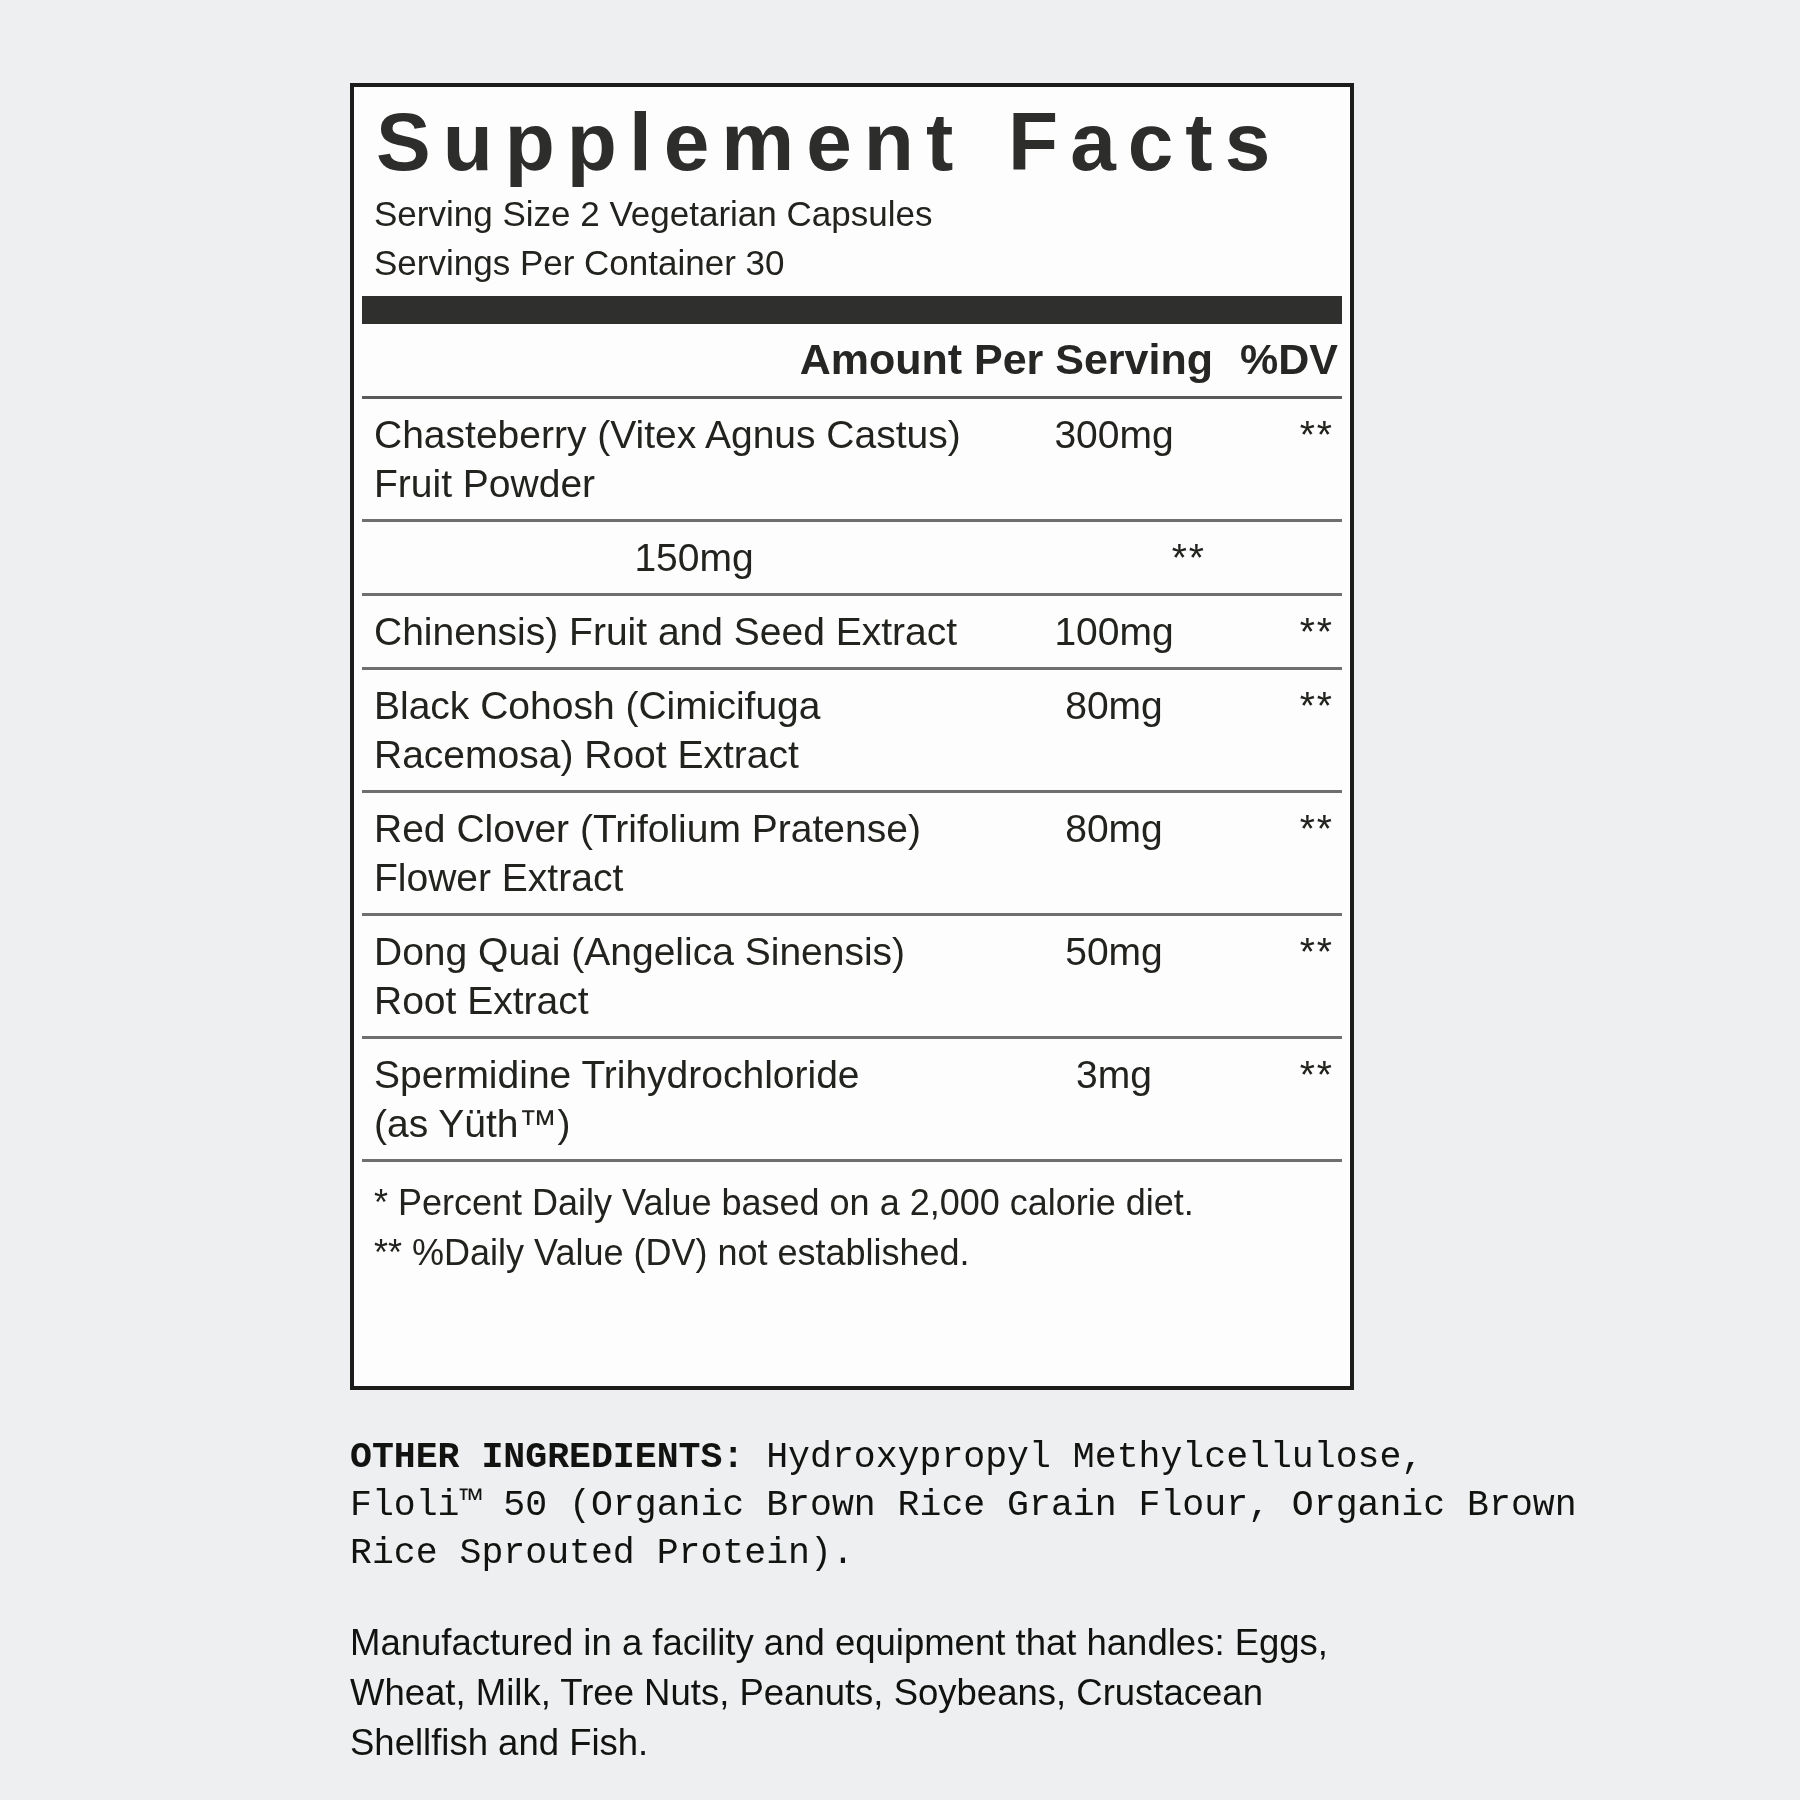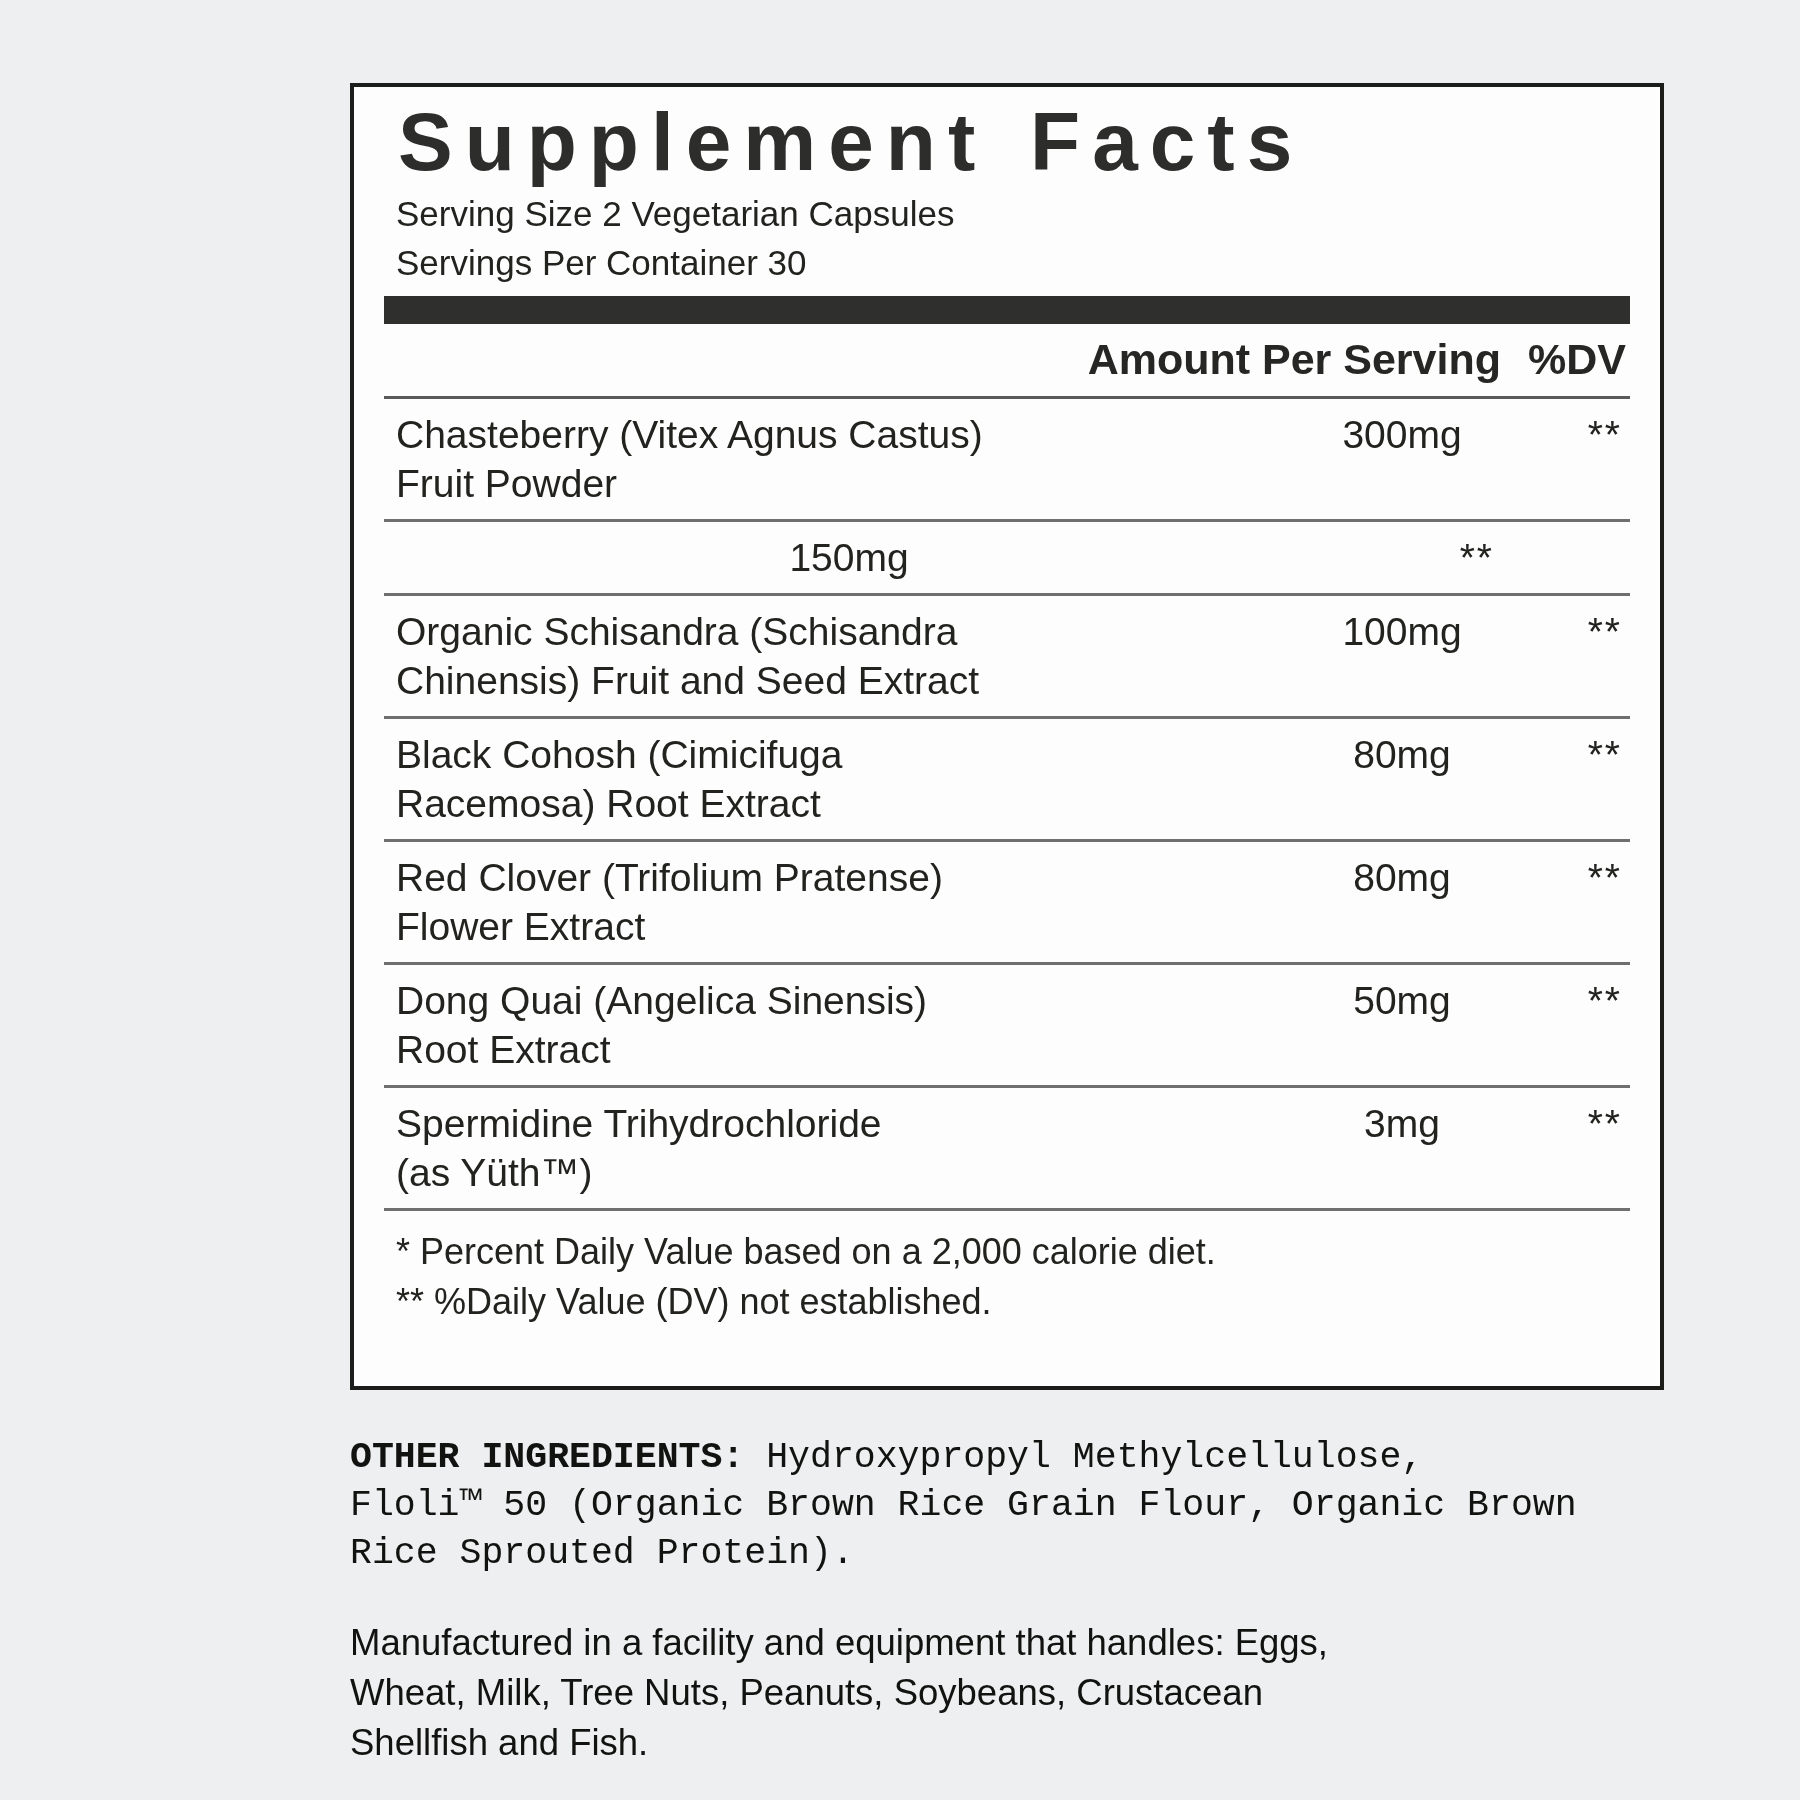--- a/index.html
+++ b/index.html
@@ -12,26 +12,26 @@
     background: #eeeff0;
     font-family: "Liberation Sans", sans-serif;
     color: #22221e;
     position: relative;
     overflow: hidden;
   }
   .panel {
     position: absolute;
     left: 350px;
     top: 83px;
-    width: 1314px;
+    width: 1004px;
     height: 1307px;
     box-sizing: border-box;
     background: #fdfdfd;
     border: 4px solid #1c1c1a;
-    padding: 0 30px;
+    padding: 0 8px;
   }
   .title {
     margin: 14px 0 0 14px;
     font-size: 82px;
     font-weight: 700;
     letter-spacing: 12px;
     word-spacing: 8px;
     line-height: 1.0;
     color: #2d2d2b;
     white-space: nowrap;
@@ -118,21 +118,20 @@
       <div class="cell-dv">**</div>
     </div>
 
     <div class="row">
       <div class="cell-amount">150mg</div>
       <div class="cell-dv">**</div>
     </div>
 
     <div class="row">
       <div class="cell-name">
-        <div class="name-line">Organic Schisandra (Schisandra</div>
         <div class="name-line">Chinensis) Fruit and Seed Extract</div>
       </div>
       <div class="cell-amount">100mg</div>
       <div class="cell-dv">**</div>
     </div>
 
     <div class="row">
       <div class="cell-name">
         <div class="name-line">Black Cohosh (Cimicifuga</div>
         <div class="name-line">Racemosa) Root Extract</div>

